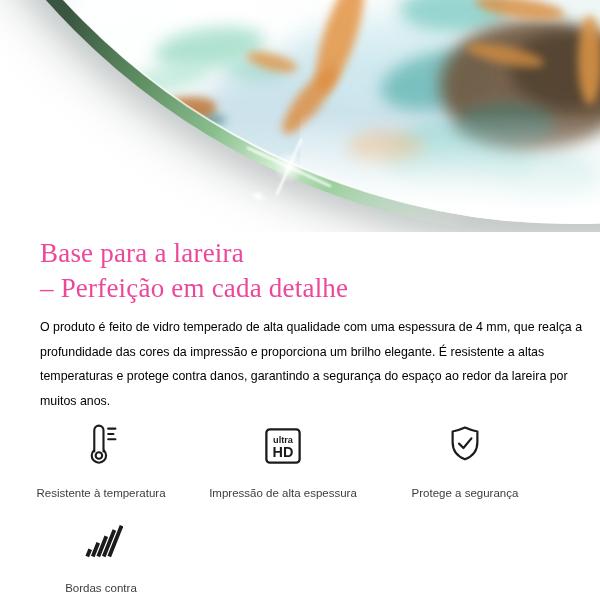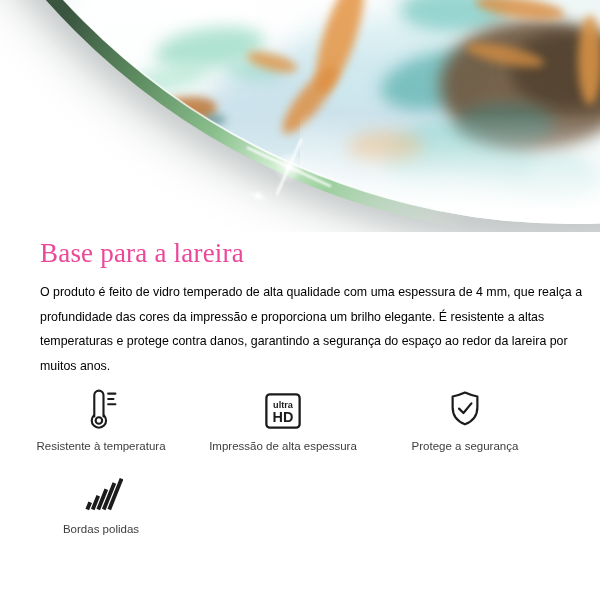--- a/index.html
+++ b/index.html
@@ -32,21 +32,21 @@
     grid-template-columns:1fr 1fr 1fr;
     row-gap:16px;
   }
   .feature{
     display:flex;flex-direction:column;align-items:center;
   }
   .icon-box{
     height:46px;display:flex;align-items:flex-end;justify-content:flex-end;
   }
   .feature-label{
-    margin-top:8px;
+    margin-top:20px;
     font-size:11.5px;
     line-height:13px;
     color:#3d3d3d;
     white-space:nowrap;
   }
   .ficon{display:block;}
 </style>
 </head>
 <body>
 
@@ -145,20 +145,21 @@
       <line x1="277" y1="194" x2="301" y2="140"></line>
     </g>
     <circle cx="289" cy="167" r="2.6" fill="#ffffff"></circle>
     <circle cx="258" cy="196" r="6" fill="url(#glowGrad)"></circle>
     <line x1="250" y1="193" x2="266" y2="199" stroke="#ffffff" stroke-width="1.4" opacity="0.8" filter="url(#f1)"></line>
   </g>
 </svg>
 
 <h1 class="page-title">
   <span>Base para a lareira</span>
+  <span>– Perfeição em cada detalhe</span>
 </h1>
 
 <p class="description">O produto é feito de vidro temperado de alta qualidade com uma espessura de 4 mm, que realça a profundidade das cores da impressão e proporciona um brilho elegante. É resistente a altas temperaturas e protege contra danos, garantindo a segurança do espaço ao redor da lareira por muitos anos.</p>
 
 <div class="features">
 
   <div class="feature">
     <div class="icon-box">
       <svg class="ficon" width="46" height="46" viewBox="0 0 48 48">
         <g fill="none" stroke="#1b1b1b" stroke-width="2.2" stroke-linecap="round">
@@ -203,17 +204,17 @@
       <svg class="ficon" width="44" height="44" viewBox="0 0 48 48">
         <g stroke="#1b1b1b" stroke-width="4.2" stroke-linecap="butt">
           <line x1="9" y1="42" x2="12.2" y2="34"></line>
           <line x1="15" y1="42" x2="21" y2="27"></line>
           <line x1="21" y1="42" x2="29.8" y2="20"></line>
           <line x1="27" y1="42" x2="38.6" y2="13"></line>
           <line x1="33" y1="42" x2="46.4" y2="8.4"></line>
         </g>
       </svg>
     </div>
-    <div class="feature-label">Bordas polidas</div>
+    <div class="feature-label">Bordas contra</div>
   </div>
 
 
 </div>
 
 </body></html>

